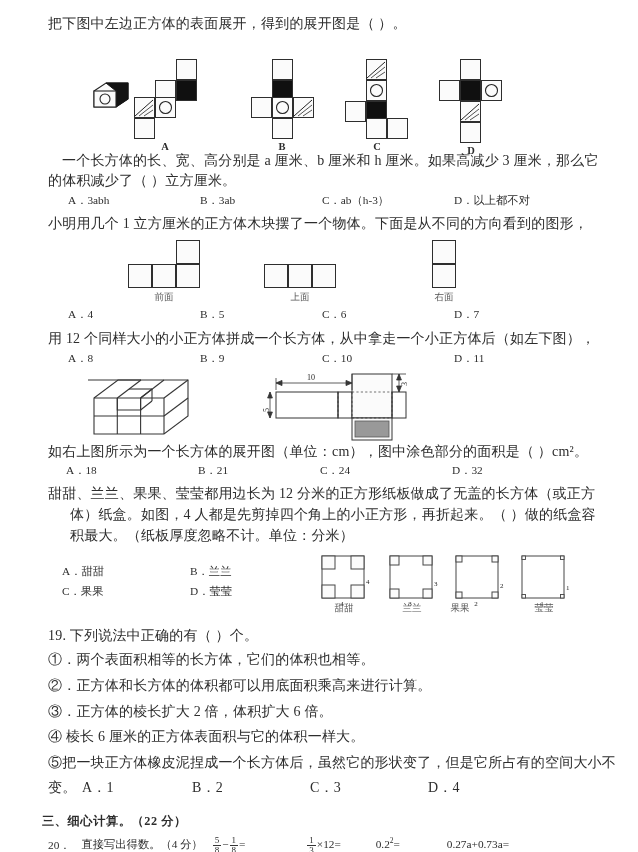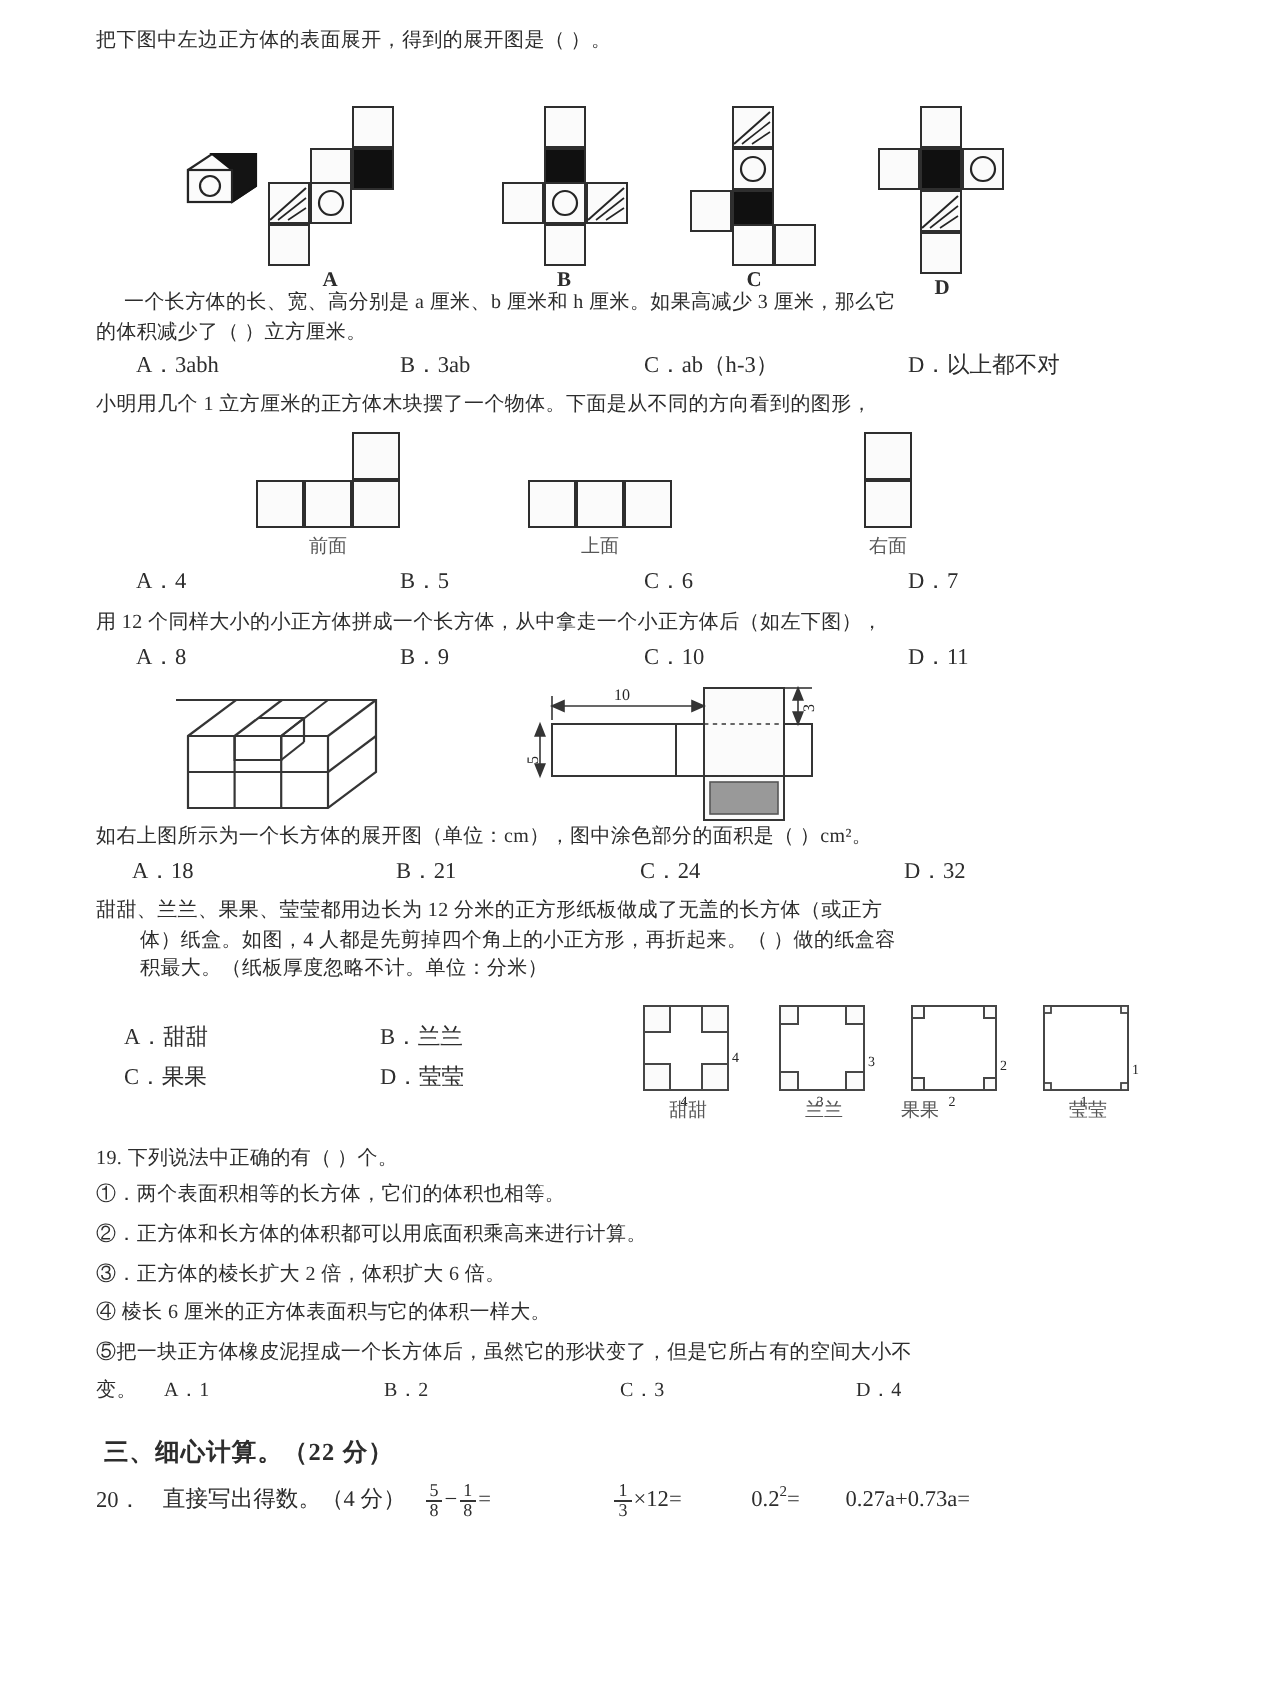--- a/index.html
+++ b/index.html
@@ -19,21 +19,21 @@
     position: relative;
     width: 638px;
     height: 852px;
     padding: 0;
     box-sizing: border-box;
     filter: contrast(0.97);
   }
   .q {
     position: relative;
     padding: 0 34px 0 48px;
-    font-size: 10px;
+    font-size: 14px;
     line-height: 1.48;
     letter-spacing: 0.2px;
   }
   .qline {
     display: block;
     white-space: nowrap;
   }
   .indent1 { text-indent: 14px; }
   .hang { padding-left: 22px; }
   .opts {
@@ -416,21 +416,21 @@
     <span class="qline"><span>①</span><span>．两个表面积相等的长方体，它们的体积也相等。</span></span>
     <span class="qline" style="margin-top:5px;display:block;"><span>②</span><span>．正方体和长方体的体积都可以用底面积乘高来进行计算。</span></span>
     <span class="qline" style="margin-top:5px;display:block;"><span>③</span><span>．正方体的棱长扩大 2 倍，体积扩大 6 倍。</span></span>
     <span class="qline" style="margin-top:5px;display:block;"><span>④</span><span> 棱长 6 厘米的正方体表面积与它的体积一样大。</span></span>
     <span class="qline" style="margin-top:5px;display:block;"><span>⑤</span><span>把一块正方体橡皮泥捏成一个长方体后，虽然它的形状变了，但是它所占有的空间大小不</span></span>
   </div>
   <div class="q" style="margin-top:4px;">
     <span style="display:inline-block;width:34px;">变。</span><span style="display:inline-block;width:110px;">A．1</span><span style="display:inline-block;width:118px;">B．2</span><span style="display:inline-block;width:118px;">C．3</span><span style="display:inline-block;">D．4</span>
   </div>
 
-  <div class="secthead" style="margin-top:14px;margin-left:10px;">三、细心计算。（22 分）</div>
+  <div class="secthead" style="margin-top:14px;">三、细心计算。（22 分）</div>
 
   <div class="calcrow" style="margin-top:6px;">
     <span>20．</span>
     <span style="margin-left:8px;">直接写出得数。（4 分）</span>
     <span style="margin-left:6px;">
       <span class="frac">
         <span class="num">5</span>
         <span class="den">8</span>
       </span><span>−</span><span class="frac">
         <span class="num">1</span>
@@ -439,16 +439,16 @@
     </span>
     <span style="margin-left:58px;">
       <span class="frac">
         <span class="num">1</span>
         <span class="den">3</span>
       </span><span>×</span><span>12</span><span>=</span>
     </span>
     <span style="margin-left:32px;">
       <span>0.2</span><sup>2</sup><span>=</span>
     </span>
-    <span style="margin-left:20px;">0.27a+0.73a=</span>
+    <span style="margin-left:44px;">0.27a+0.73a=</span>
   </div>
 
 </div>
 
 </body></html>

